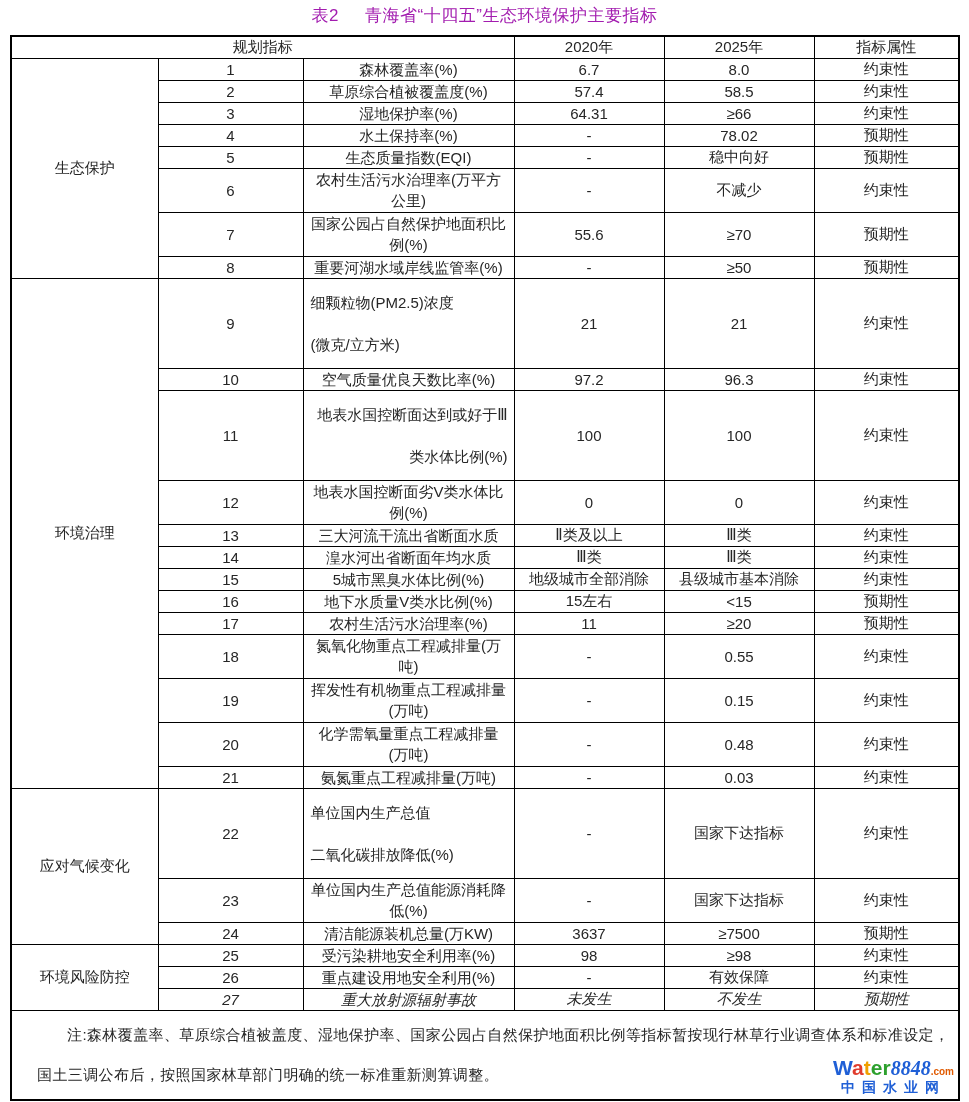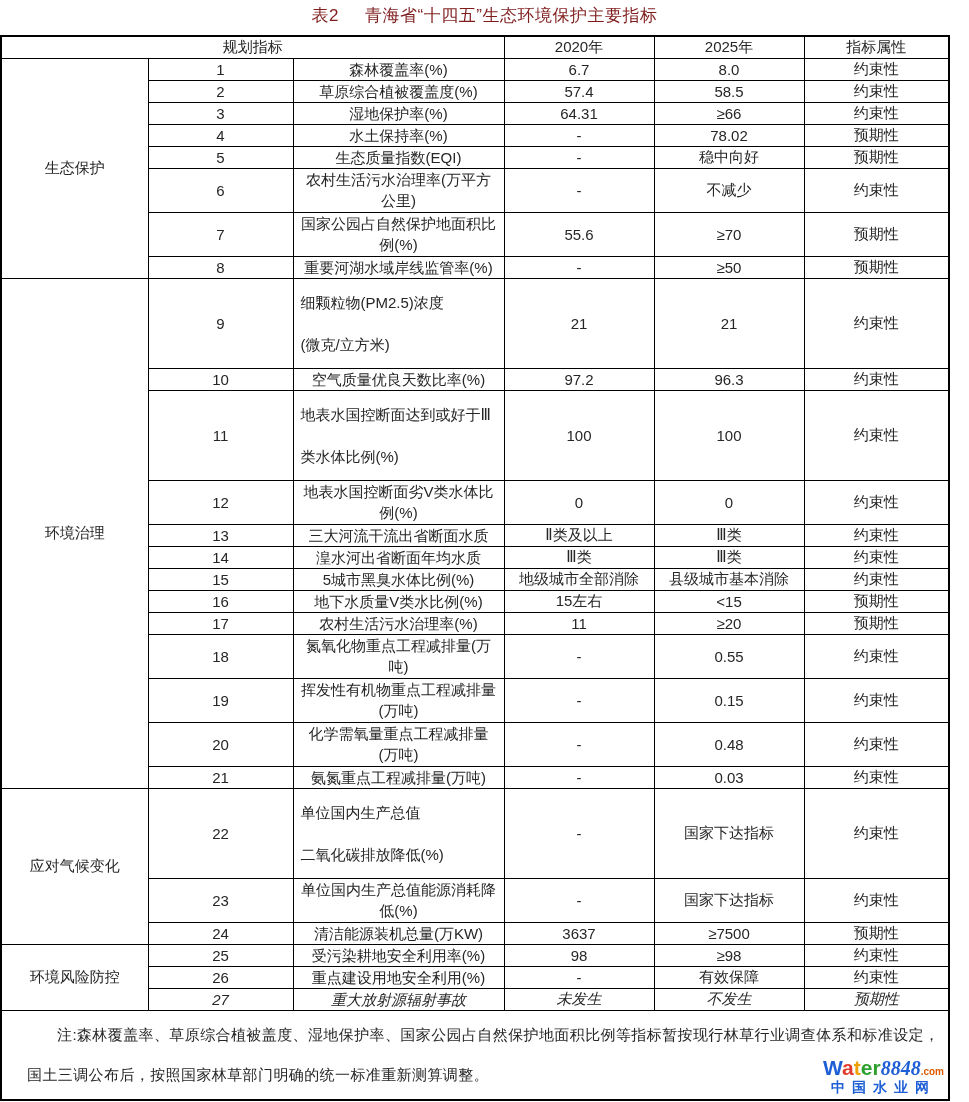--- a/index.html
+++ b/index.html
@@ -3,25 +3,25 @@
 <meta charset="utf-8">
 <style>
   html,body { margin:0; padding:0; }
   body {
     width:969px; height:1102px; background:#ffffff; position:relative;
     font-family:"Liberation Sans","DejaVu Sans",sans-serif;
     color:#262626;
   }
   .title {
     position:absolute; top:4px; left:0; width:100%;
-    text-align:center; font-size:17px; color:#7f1d1d; letter-spacing:0.5px;
+    text-align:center; font-size:17px; color:#a21caf; letter-spacing:0.5px;
   }
   .title .gap { display:inline-block; width:26px; }
   table.main {
-    position:absolute; left:0; top:35px; width:948px;
+    position:absolute; left:10px; top:35px; width:948px;
     border-collapse:collapse; table-layout:fixed;
     border:2px solid #000;
   }
   th, td {
     border:1px solid #000;
     font-size:15px; font-weight:normal;
     text-align:center; vertical-align:middle;
     padding:0 2px; color:#262626;
     overflow:hidden; word-break:break-all;
   }
@@ -145,21 +145,21 @@
       <tr style="height: 22px;">
         <td>10</td>
         <td class="ind">空气质量优良天数比率(%)</td>
         <td>97.2</td>
         <td>96.3</td>
         <td>约束性</td>
       </tr>
       <tr style="height: 90px;">
         <td>11</td>
         <td class="ind">
-          <div class="spread" style="height: 84px;">
+          <div class="spread" style="height: 84px; align-items: flex-end;">
             <div>地表水国控断面达到或好于Ⅲ</div>
             <div>类水体比例(%)</div>
           </div>
         </td>
         <td>100</td>
         <td>100</td>
         <td>约束性</td>
       </tr>
       <tr style="height: 44px;">
         <td>12</td>

